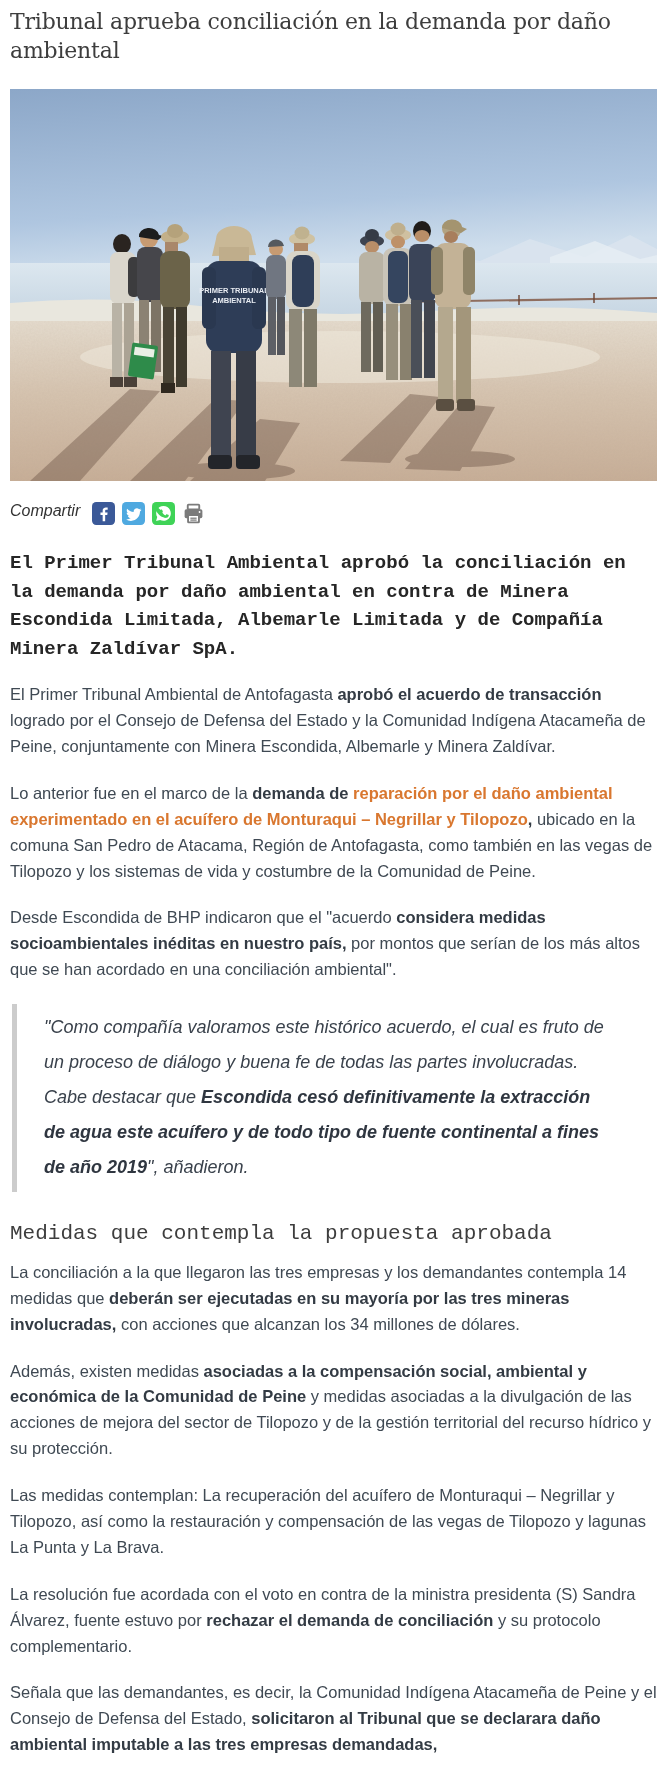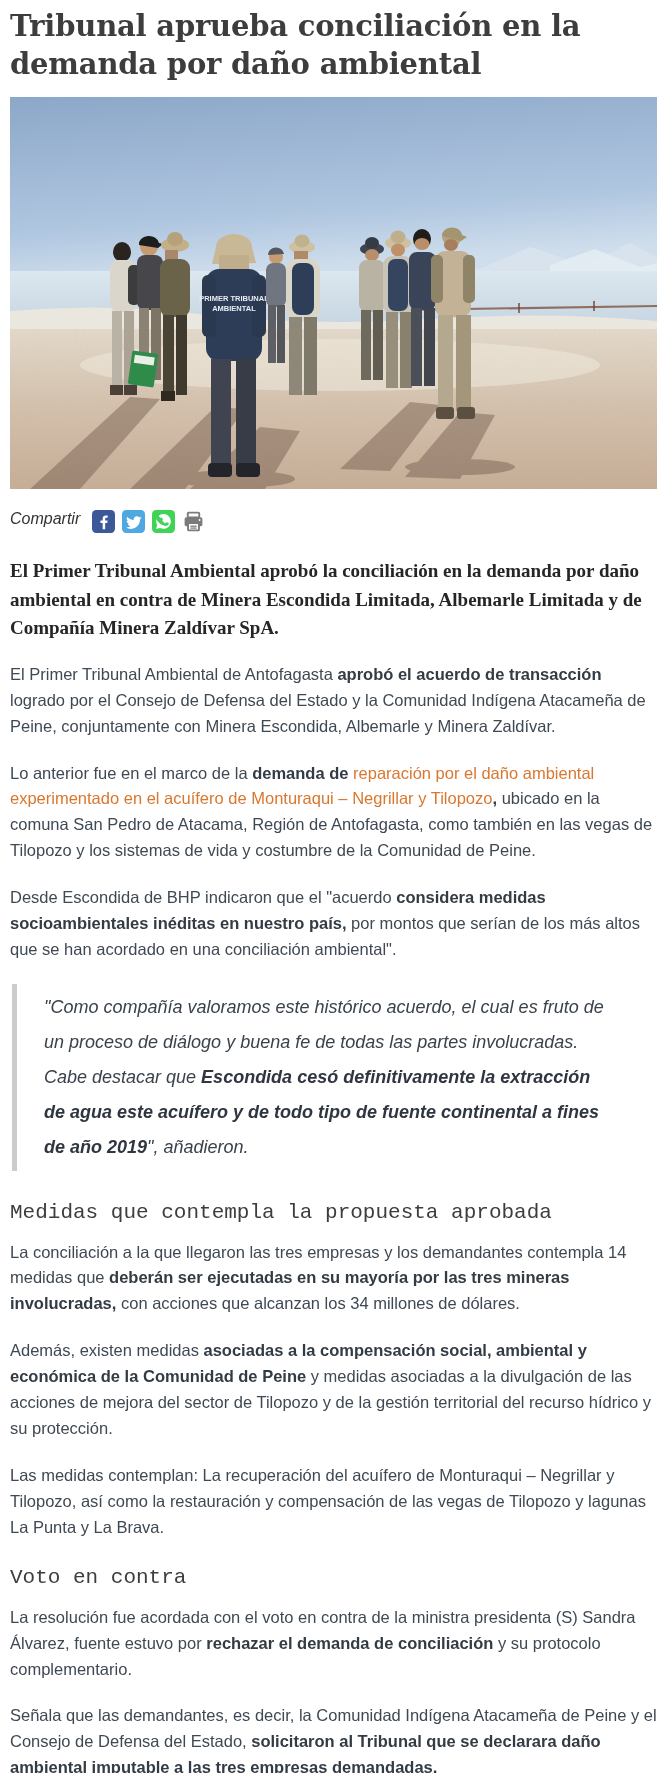--- a/index.html
+++ b/index.html
@@ -12,42 +12,42 @@
     --wa:#3FD357;
     --pr:#7B7B7B;
   }
   *{box-sizing:border-box;}
   html,body{margin:0;padding:0;background:#fff;}
   body{width:667px;font-family:"Liberation Sans",sans-serif;}
   .page{width:667px;padding:2px 10px 10px 10px;}
 
   h1.article-title{
     font-family:"DejaVu Serif",serif;
-    font-weight:700;font-size:29px;line-height:1.3;
+    font-weight:400;font-size:22px;line-height:1.3;
     color:var(--heading);
-    margin:6px 0 14px 0;
+    margin:6px 0 24px 0;
     letter-spacing:-0.2px;
   }
   figure.hero{margin:0 0 21px 0;padding:0;}
   figure.hero svg{display:block;width:647px;height:392px;}
 
   .share-row{display:flex;align-items:flex-start;gap:7px;margin:0 0 24px 0;}
   .share-label{font-style:italic;font-size:16px;color:#333;margin-right:5px;}
   .share-btn{display:block;width:23px;height:23px;text-decoration:none;cursor:pointer;}
   .share-btn svg{display:block;width:23px;height:23px;}
 
   .lead{
-    font-family:Liberation Serif, serif;font-weight:700;
+    font-family:Liberation Mono, monospace;font-weight:700;
     font-size:19px;line-height:1.5;color:#262626;
     margin:0 0 19px 0;
   }
   .blk-p{font-size:16.5px;line-height:1.57;color:var(--body-text);margin:10px 0 21px 0;}
   .seg-n{font-weight:400;}
   .seg-b{font-weight:700;color:var(--bold-text);}
-  a.seg-link{color:var(--accent);font-weight:400;text-decoration:none;}
+  a.seg-link{color:var(--accent);font-weight:700;text-decoration:none;}
 
   blockquote.blk-quote{
     margin:2px 0 28px 2px;
     border-left:5px solid #CCCCCC;
     padding:6px 44px 6px 27px;
     font-style:italic;font-size:18px;line-height:1.95;color:#3A424C;
   }
   blockquote.blk-quote .seg-b{color:#2F3640;}
 
   h2.blk-h2{
@@ -264,18 +264,17 @@
 
   <div class="article-body">
       <p class="blk-p"><span class="seg-n">El Primer Tribunal Ambiental de Antofagasta </span><span class="seg-b">aprobó el acuerdo de transacción</span><span class="seg-n"> logrado por el Consejo de Defensa del Estado y la Comunidad Indígena Atacameña de Peine, conjuntamente con Minera Escondida, Albemarle y Minera Zaldívar.</span></p>
       <p class="blk-p"><span class="seg-n">Lo anterior fue en el marco de la </span><span class="seg-b">demanda de </span><a href="#" class="seg-link">reparación por el daño ambiental experimentado en el acuífero de Monturaqui – Negrillar y Tilopozo</a><span class="seg-b">,</span><span class="seg-n"> ubicado en la comuna San Pedro de Atacama, Región de Antofagasta, como también en las vegas de Tilopozo y los sistemas de vida y costumbre de la Comunidad de Peine.</span></p>
       <p class="blk-p"><span class="seg-n">Desde Escondida de BHP indicaron que el "acuerdo </span><span class="seg-b">considera medidas socioambientales inéditas en nuestro país,</span><span class="seg-n"> por montos que serían de los más altos que se han acordado en una conciliación ambiental".</span></p>
       <blockquote class="blk-quote"><span class="seg-n">"Como compañía valoramos este histórico acuerdo, el cual es fruto de un proceso de diálogo y buena fe de todas las partes involucradas. Cabe destacar que </span><span class="seg-b">Escondida cesó definitivamente la extracción de agua este acuífero y de todo tipo de fuente continental a fines de año 2019</span><span class="seg-n">", añadieron.</span></blockquote>
       <h2 class="blk-h2"><span class="seg-n">Medidas que contempla la propuesta aprobada</span></h2>
       <p class="blk-p"><span class="seg-n">La conciliación a la que llegaron las tres empresas y los demandantes contempla 14 medidas que </span><span class="seg-b">deberán ser ejecutadas en su mayoría por las tres mineras involucradas,</span><span class="seg-n"> con acciones que alcanzan los 34 millones de dólares.</span></p>
       <p class="blk-p"><span class="seg-n">Además, existen medidas </span><span class="seg-b">asociadas a la compensación social, ambiental y económica de la Comunidad de Peine</span><span class="seg-n"> y medidas asociadas a la divulgación de las acciones de mejora del sector de Tilopozo y de la gestión territorial del recurso hídrico y su protección.</span></p>
       <p class="blk-p"><span class="seg-n">Las medidas contemplan: La recuperación del acuífero de Monturaqui – Negrillar y Tilopozo, así como la restauración y compensación de las vegas de Tilopozo y lagunas La Punta y La Brava.</span></p>
-      <h2 class="blk-h2"><span class="seg-n">Voto en contra</span></h2>
       <p class="blk-p"><span class="seg-n">La resolución fue acordada con el voto en contra de la ministra presidenta (S) Sandra Álvarez, fuente estuvo por </span><span class="seg-b">rechazar el demanda de conciliación</span><span class="seg-n"> y su protocolo complementario.</span></p>
       <p class="blk-p"><span class="seg-n">Señala que las demandantes, es decir, la Comunidad Indígena Atacameña de Peine y el Consejo de Defensa del Estado, </span><span class="seg-b">solicitaron al Tribunal que se declarara daño ambiental imputable a las tres empresas demandadas,</span></p>
     </div>
 
 </div>
 
 </body></html>

